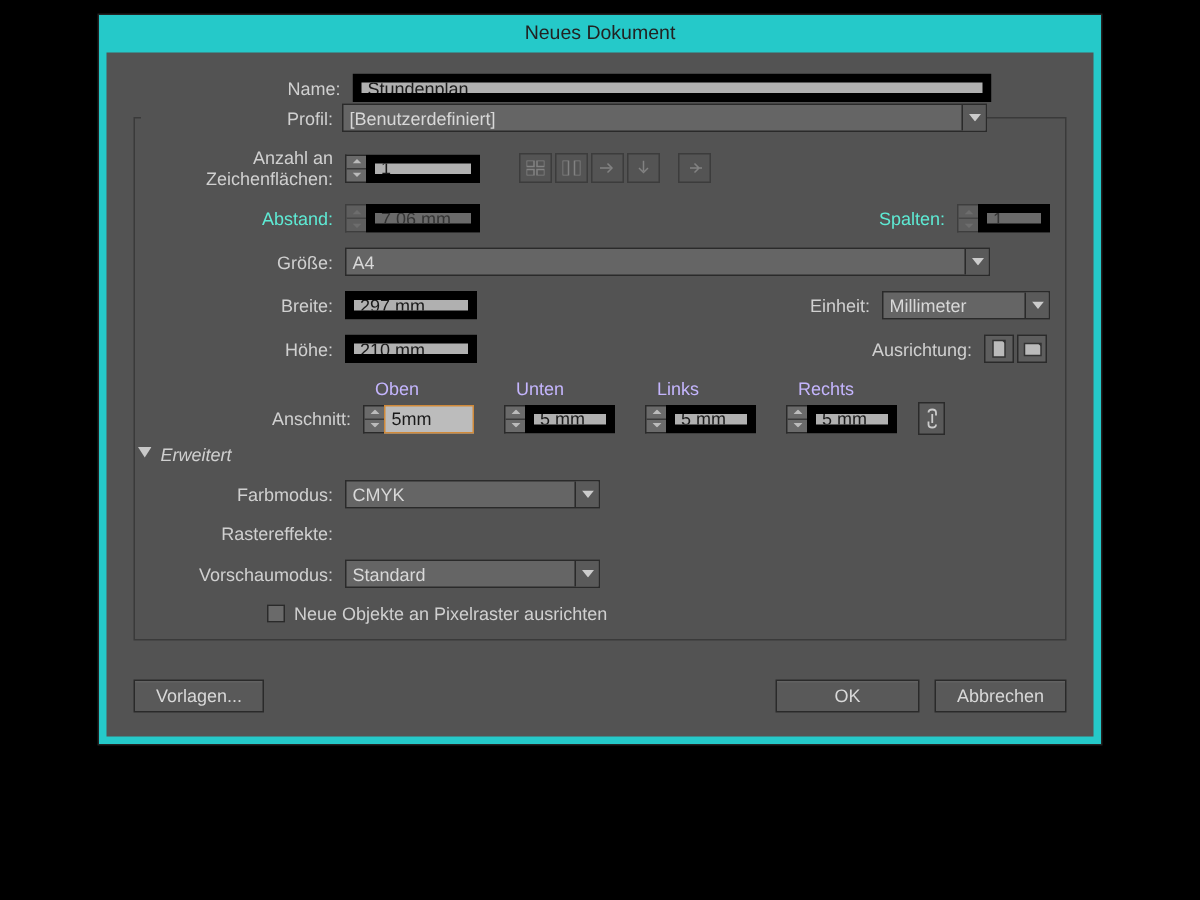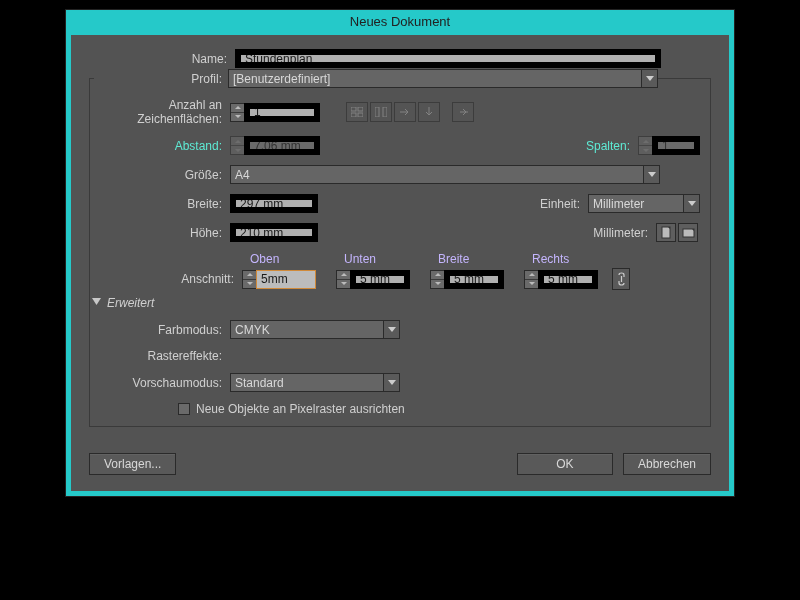--- a/index.html
+++ b/index.html
@@ -310,39 +310,39 @@
                 <polygon points="0,0 8,0 4,5" fill="#ccc"></polygon>
               </svg>
             </span>
         </div>
       </div>
 
       <div class="row">
         <div class="label" style="width:134px">Höhe:</div>
         <input class="text-input" style="width: 88px;" value="210 mm">
         <div style="flex:1"></div>
-        <div class="label" style="width:82px">Millimeter:</div>
+        <div class="label" style="width:82px">Ausrichtung:</div>
         <span class="orient-btn">
             <svg width="10" height="13">
               <rect x="1" y="1" width="8" height="11" fill="#bbb" stroke="#333"></rect>
               <polygon points="7,1 9,1 9,3" fill="#333"></polygon>
             </svg>
           </span>
         <span class="orient-btn">
             <svg width="13" height="10">
               <rect x="1" y="1" width="11" height="8" fill="#bbb" stroke="#333"></rect>
               <polygon points="10,1 12,1 12,3" fill="#333"></polygon>
             </svg>
           </span>
       </div>
 
       <div class="bleed-cols">
         <div class="bleed-col">Oben</div>
         <div class="bleed-col">Unten</div>
-        <div class="bleed-col">Breite</div>
+        <div class="bleed-col">Links</div>
         <div class="bleed-col">Rechts</div>
       </div>
       <div class="bleed-row">
         <div class="label">Anschnitt:</div>
         <div class="bleed-field num-field active">
           <div class="spinner">
               <div class="half">
                 <svg width="6" height="3">
                   <polygon points="0,3 6,3 3,0" fill="#bbb"></polygon>
                 </svg>

